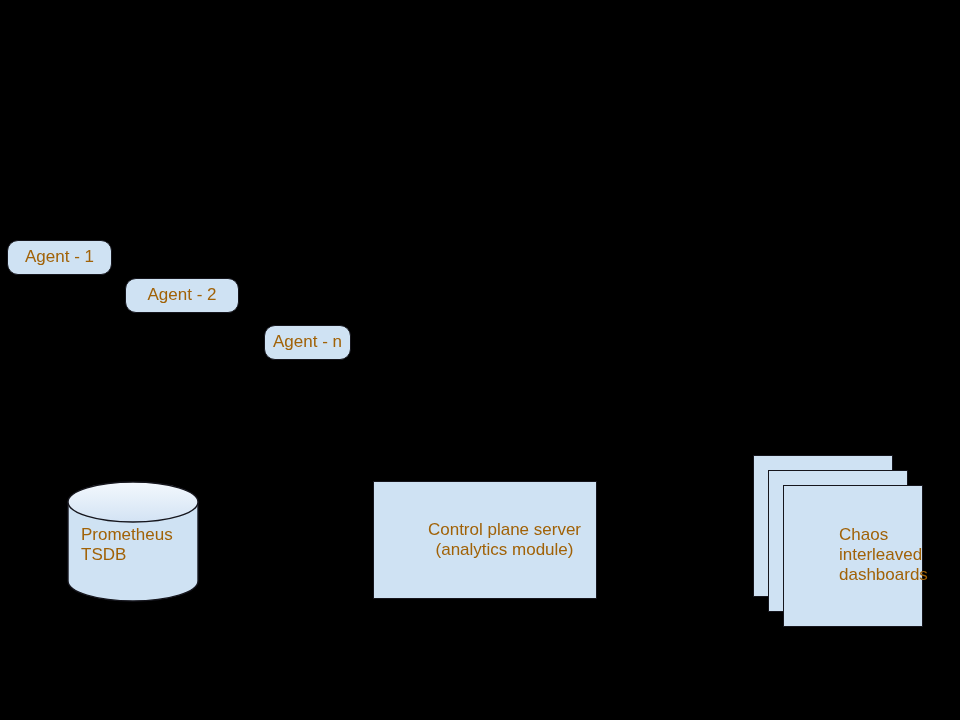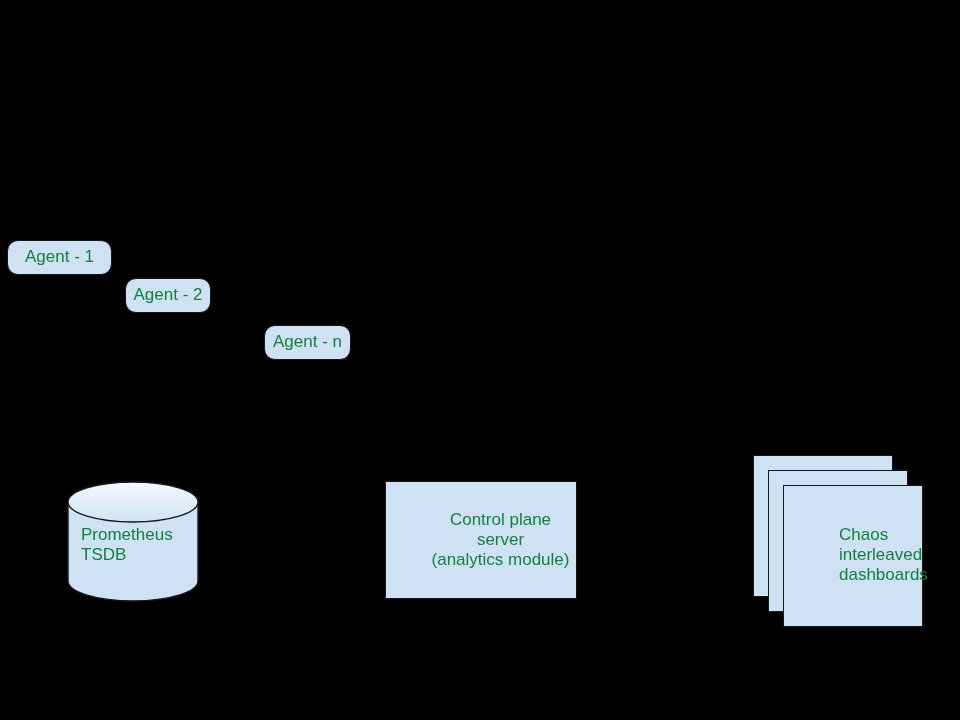--- a/index.html
+++ b/index.html
@@ -13,21 +13,21 @@
     width: 960px;
     height: 720px;
     background: #000000;
     overflow: hidden;
     font-family: "Liberation Sans", sans-serif;
   }
 
   
   .node-label {
     font-family: "Liberation Sans", sans-serif;
-    color: #15803d;
+    color: #a16207;
     white-space: pre-line;
     line-height: 1.18;
   }
 
   
   .agent-node {
     position: absolute;
     box-sizing: border-box;
     background: #cfe2f3;
     border: 1px solid #16161d;
@@ -112,21 +112,21 @@
 
     <line x1="181" y1="540" x2="391" y2="540" stroke="#000000" stroke-width="1.6" marker-end="url(#arrowhead)"></line>
 
     <line x1="594" y1="540" x2="769" y2="540" stroke="#000000" stroke-width="1.6" marker-end="url(#arrowhead)"></line>
   </svg>
 
   <div class="agent-node" style="left:7px; top:240px; width:105px; height:35px;">
     <span class="node-label">Agent - 1</span>
   </div>
 
-  <div class="agent-node" style="left:125px; top:278px; width:86px; height:35px;">
+  <div class="agent-node" style="left:125px; top:278px; width:114px; height:35px;">
     <span class="node-label">Agent - 2</span>
   </div>
 
   <div class="agent-node" style="left:264px; top:325px; width:87px; height:35px;">
     <span class="node-label">Agent - n</span>
   </div>
 
   <div class="cylinder" style="left:48px; top:481px; width:132px; height:121px;">
     <svg width="132" height="121" viewBox="0 0 132 121" xmlns="http://www.w3.org/2000/svg">
       <defs>
@@ -137,21 +137,21 @@
       </defs>
 
       <path d="M1,21 L1,100 A65,20 0 0 0 131,100 L131,21 Z" fill="#cfe2f3" stroke="#16161d" stroke-width="1.4"></path>
 
       <ellipse cx="66" cy="21" rx="65" ry="20" fill="url(#cylTop)" stroke="#16161d" stroke-width="1.4"></ellipse>
     </svg>
     <span class="node-label">Prometheus
 TSDB</span>
   </div>
 
-  <div class="process-node" style="left:385px; top:481px; width:192px; height:118px;padding-left:39px;">
+  <div class="process-node" style="left:373px; top:481px; width:224px; height:118px;padding-left:39px;">
     <span class="node-label">Control plane server
 (analytics module)</span>
   </div>
 
   <div class="stack-wrap" style="left:753px; top:455px; width:172px; height:174px;">
     <div class="stack-card back" style="left:0px; top:0px; width:140px; height:142px;"></div>
     <div class="stack-card middle" style="left:15px; top:15px; width:140px; height:142px;"></div>
     <div class="stack-card front" style="left:30px; top:30px; width:140px; height:142px;"></div>
     <span class="node-label" style="left:42px; top:70px; width:124px;">Chaos
 interleaved

